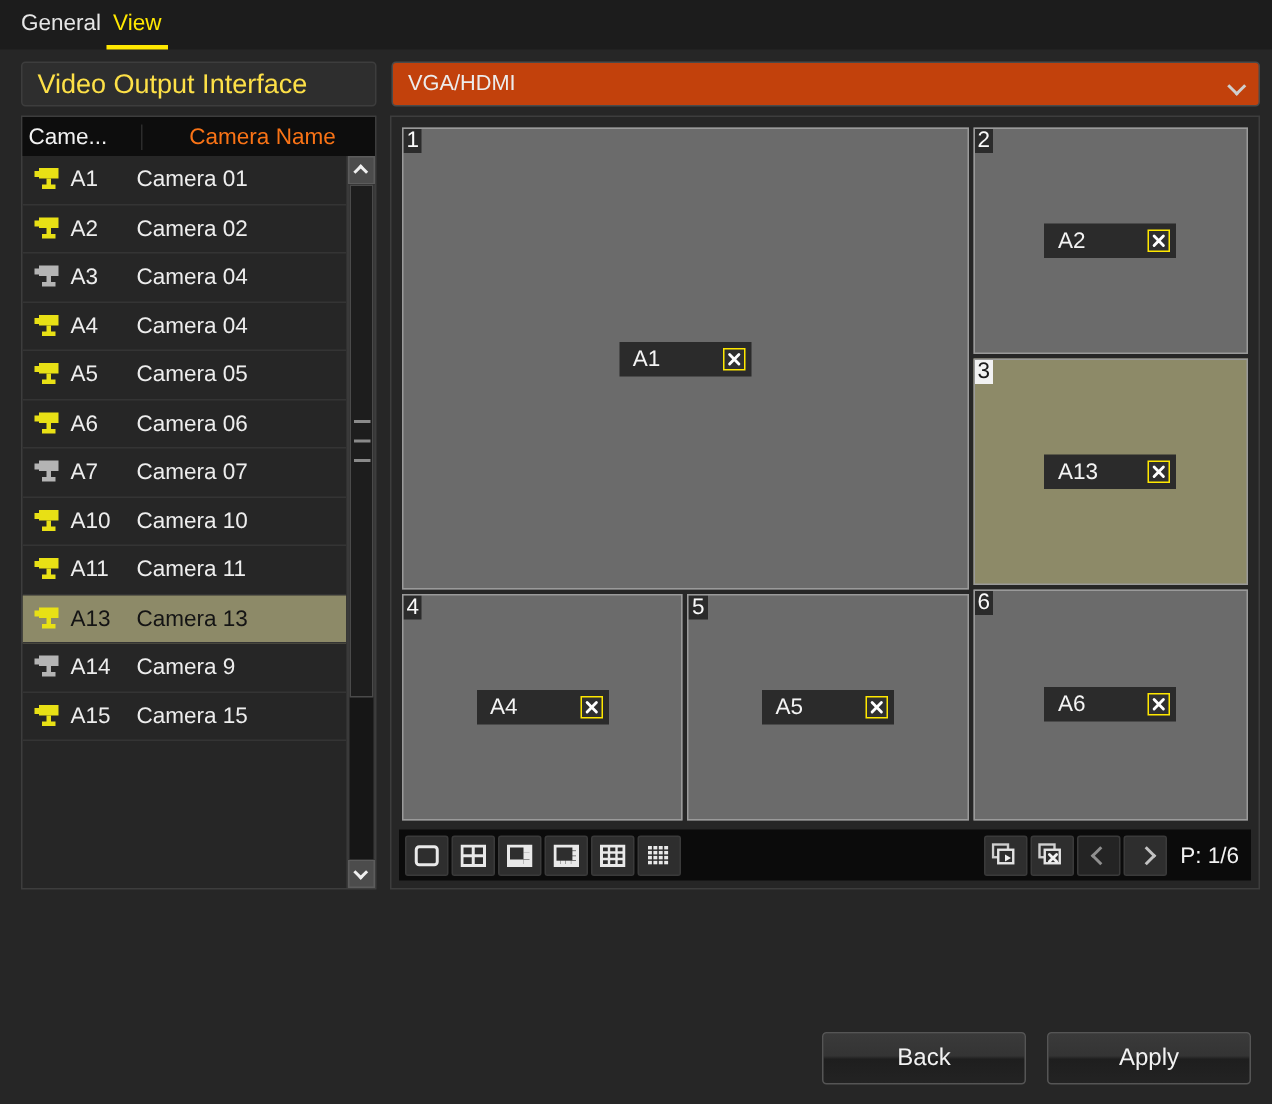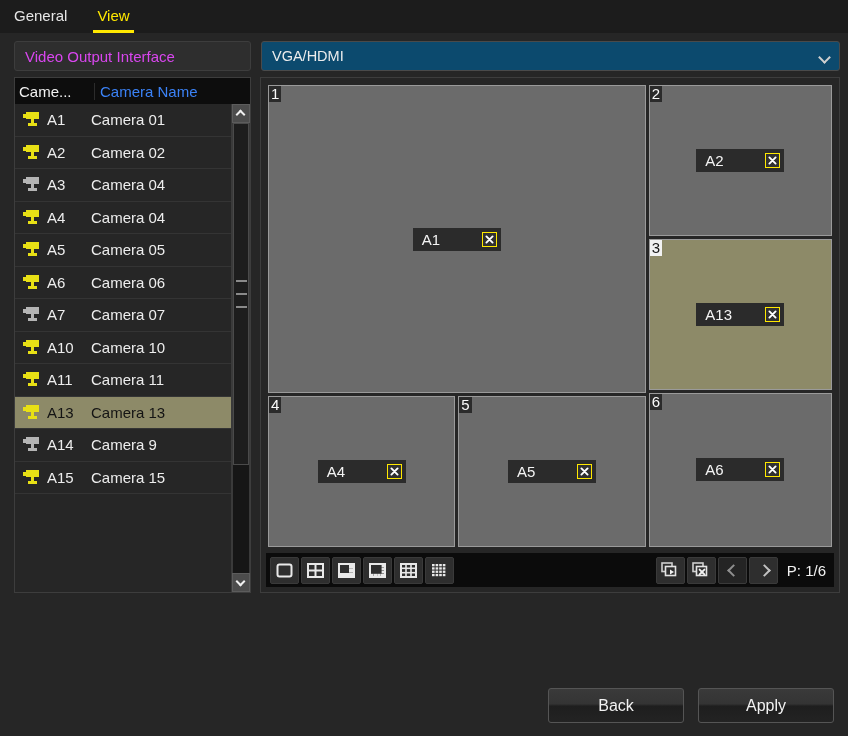--- a/index.html
+++ b/index.html
@@ -14,21 +14,20 @@
     position: relative;
   }
 
   
   .tabbar {
     height: 33px;
     background: #1c1c1c;
     display: flex;
     align-items: flex-end;
     padding-left: 10px;
-    gap: 22px;
   }
   .tab {
     font-size: 15px;
     padding: 0 4px 5px 4px;
     color: #e6e6e6;
     border-bottom: 3px solid transparent;
     cursor: pointer;
     line-height: 18px;
   }
   .tab.active {
@@ -45,27 +44,27 @@
   }
   .field-label {
     width: 237px;
     height: 30px;
     background: #2e2e2e;
     border: 1px solid #3d3d3d;
     border-radius: 3px;
     display: flex;
     align-items: center;
     padding-left: 10px;
-    font-size: 15px;
-    color: #d946ef;
+    font-size: 18px;
+    color: #fde047;
   }
   .dropdown {
     flex: 1;
     height: 30px;
-    background: #0c4a6e;
+    background: #c2410c;
     border: 1px solid #4a4a4a;
     border-radius: 3px;
     display: flex;
     align-items: center;
     padding: 0 8px 0 10px;
     font-size: 14.5px;
     color: #ececec;
     cursor: pointer;
     position: relative;
   }
@@ -113,21 +112,22 @@
     font-size: 15px;
     color: #f2f2f2;
     white-space: nowrap;
     overflow: hidden;
     border-right: 1px solid #2c2c2c;
   }
   .cam-head .h-name {
     flex: 1;
     padding-left: 5px;
     font-size: 15px;
-    color: #3b82f6;
+    color: #f97316;
+    text-align: center;
   }
   .cam-rows {
     flex: 1;
     overflow: hidden;
   }
   .cam-row {
     display: flex;
     align-items: center;
     height: 32.5px;
     border-bottom: 1px solid #343434;

